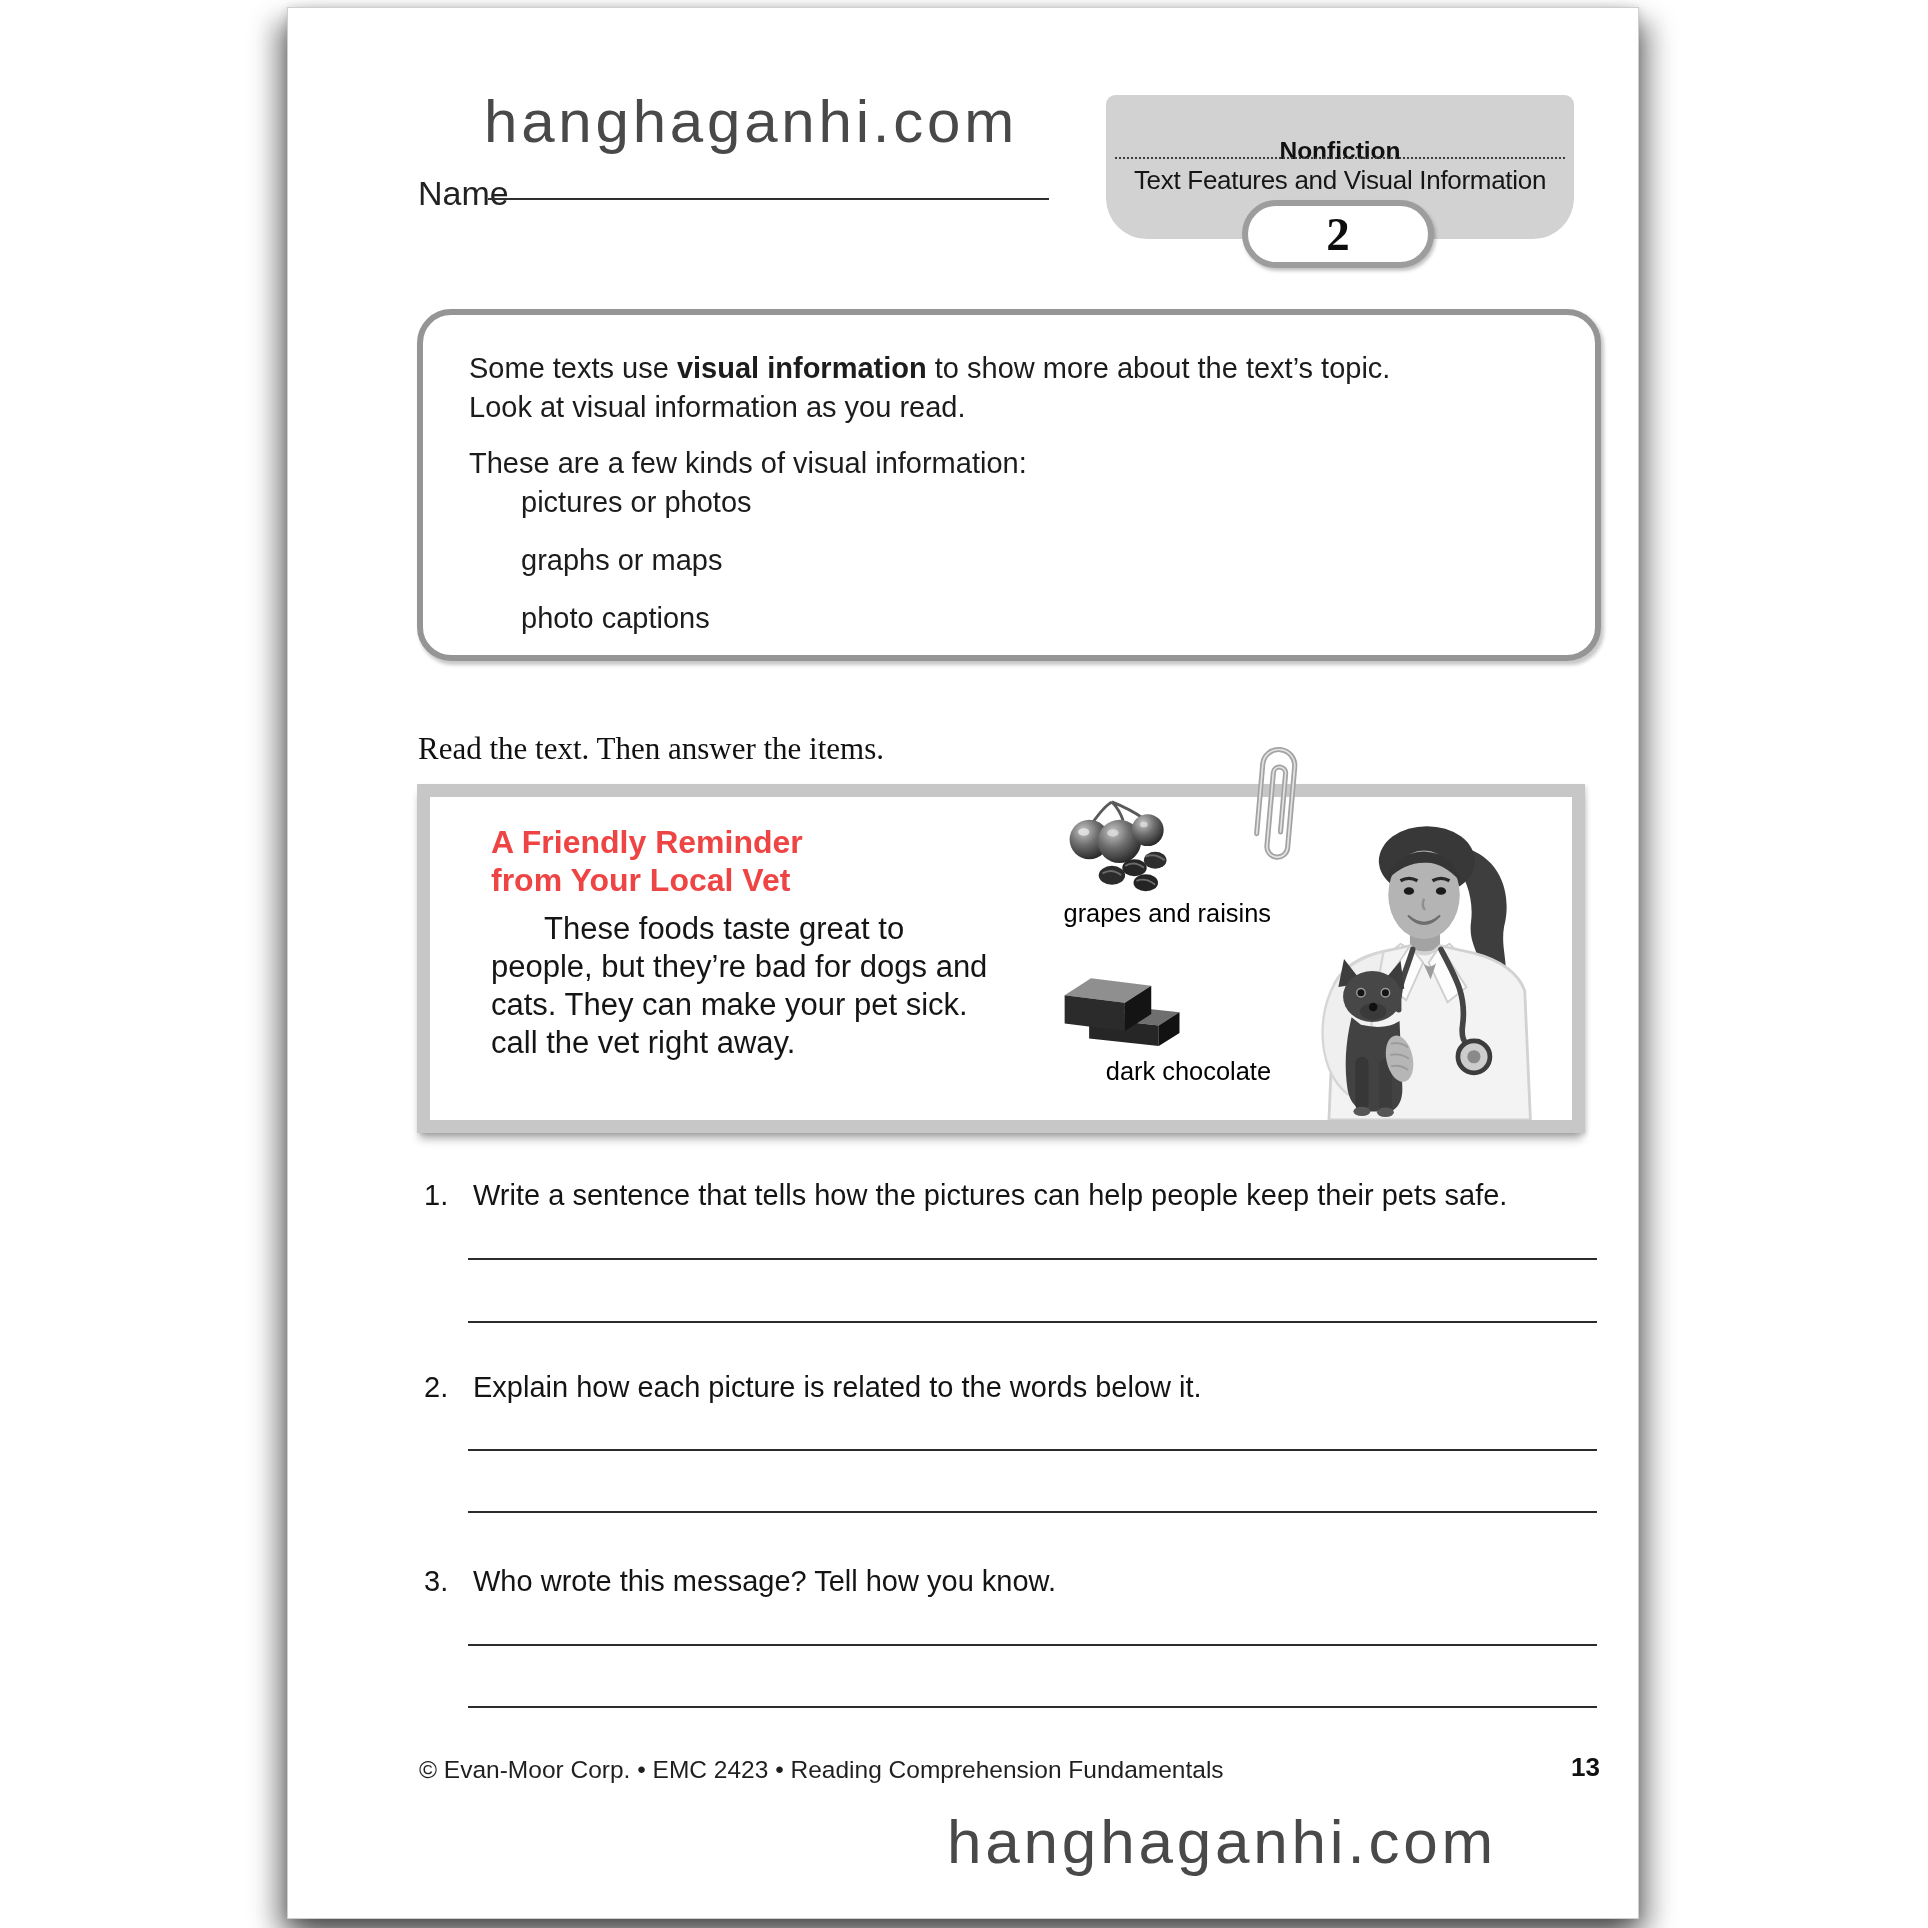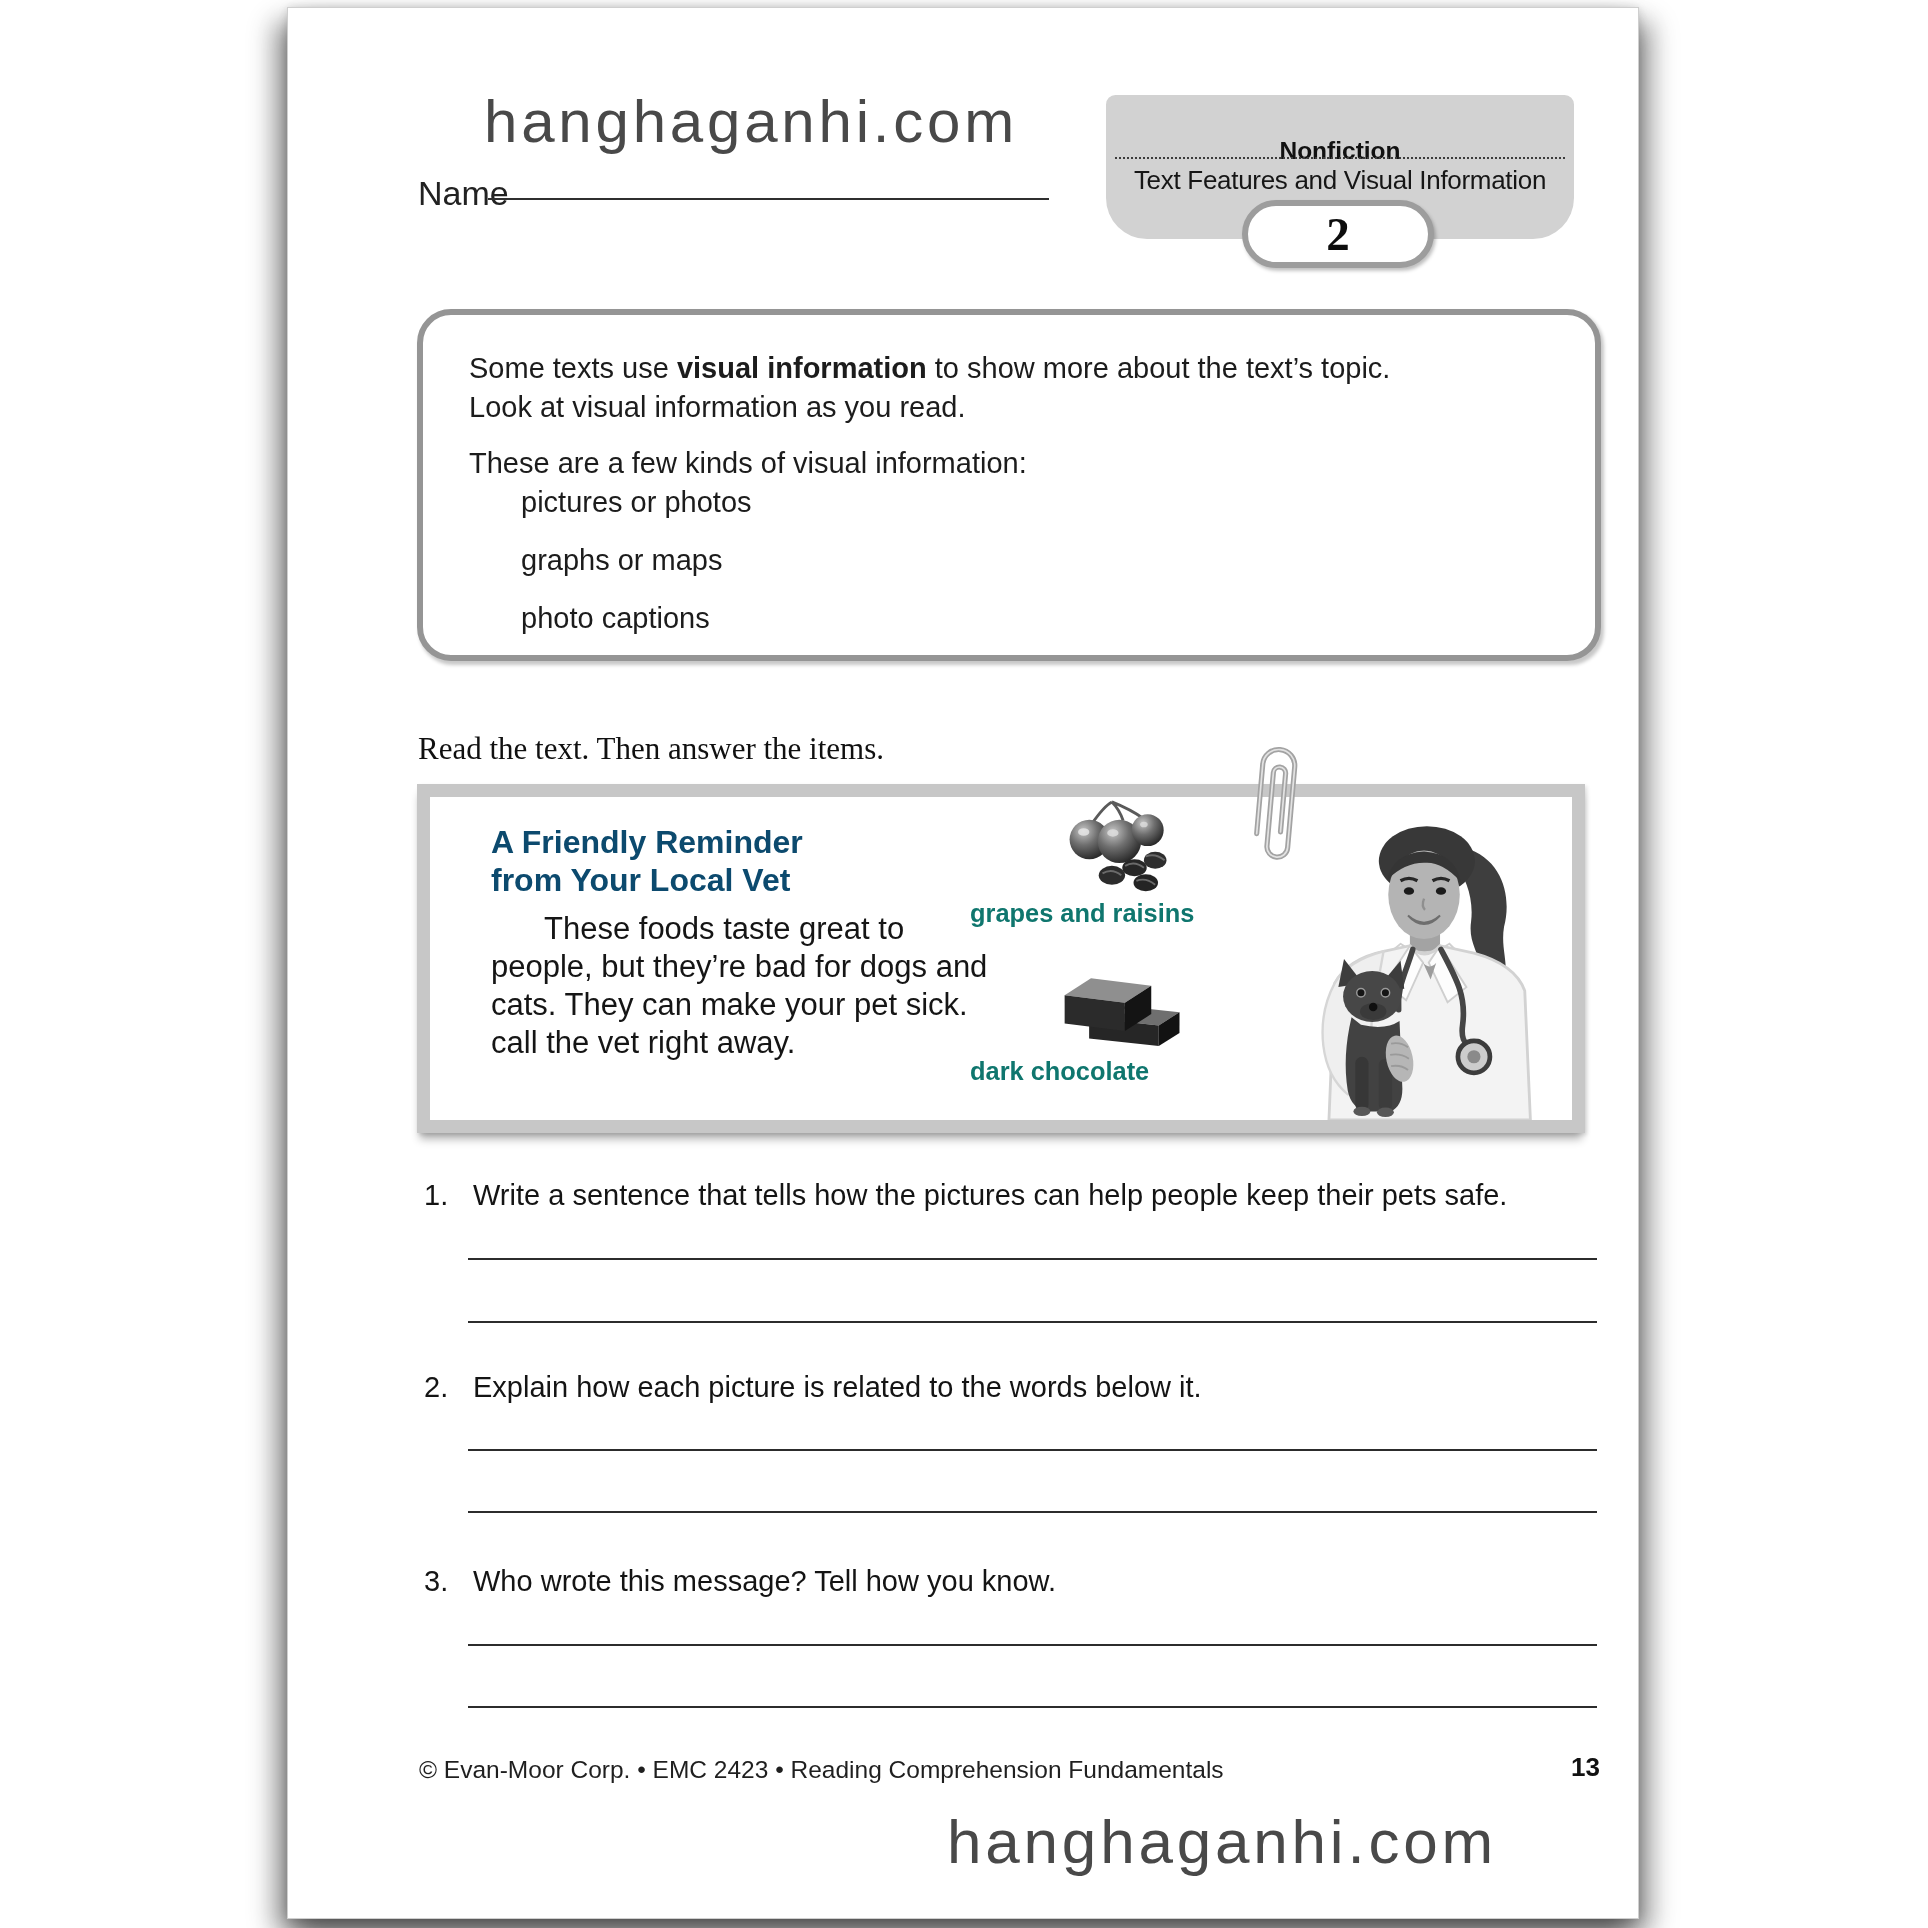--- a/index.html
+++ b/index.html
@@ -50,24 +50,24 @@
   .concept-list{padding-left:52px;}
   .concept-list div{margin-bottom:19px;}
 
   
   .directions{left:130px;top:723px;font-family:"Liberation Serif", serif;font-size:31px;color:#101010;}
 
   
   .card{left:129px;top:776px;width:1168px;height:349px;box-sizing:border-box;
         border:13px solid #c7c7c7;background:#fff;
         box-shadow:0 8.5px 8.5px -2.8px rgba(0,0,0,.30), 1.9px 1.9px 3.8px rgba(0,0,0,.12);}
-  .p-title{left:61px;top:26px;font-size:32px;font-weight:bold;line-height:38px;color:#0c4a6e;}
+  .p-title{left:61px;top:26px;font-size:32px;font-weight:bold;line-height:38px;color:#ef4444;}
   .p-body{left:61px;top:113px;font-size:31px;line-height:38px;color:#151515;}
   .p-body .indent{padding-left:53px;}
-  .cap{width:301px;text-align:left;font-weight:bold;font-size:25.4px;color:#0f766e;}
+  .cap{width:301px;text-align:right;font-weight:normal;font-size:25.4px;color:#000000;}
   .cap-grapes{left:540px;top:102px;}
   .cap-choc{left:540px;top:260px;}
   .img-grapes{left:633px;top:3.8px;}
   .img-choc{left:629px;top:166px;}
   .img-vet{left:850px;top:13px;}
   .paperclip{left:960px;top:729px;width:53px;height:132px;transform:rotate(5deg);}
 
   
   .q{display:flex;font-size:29px;color:#141414;}
   .q .num{width:49px;}

